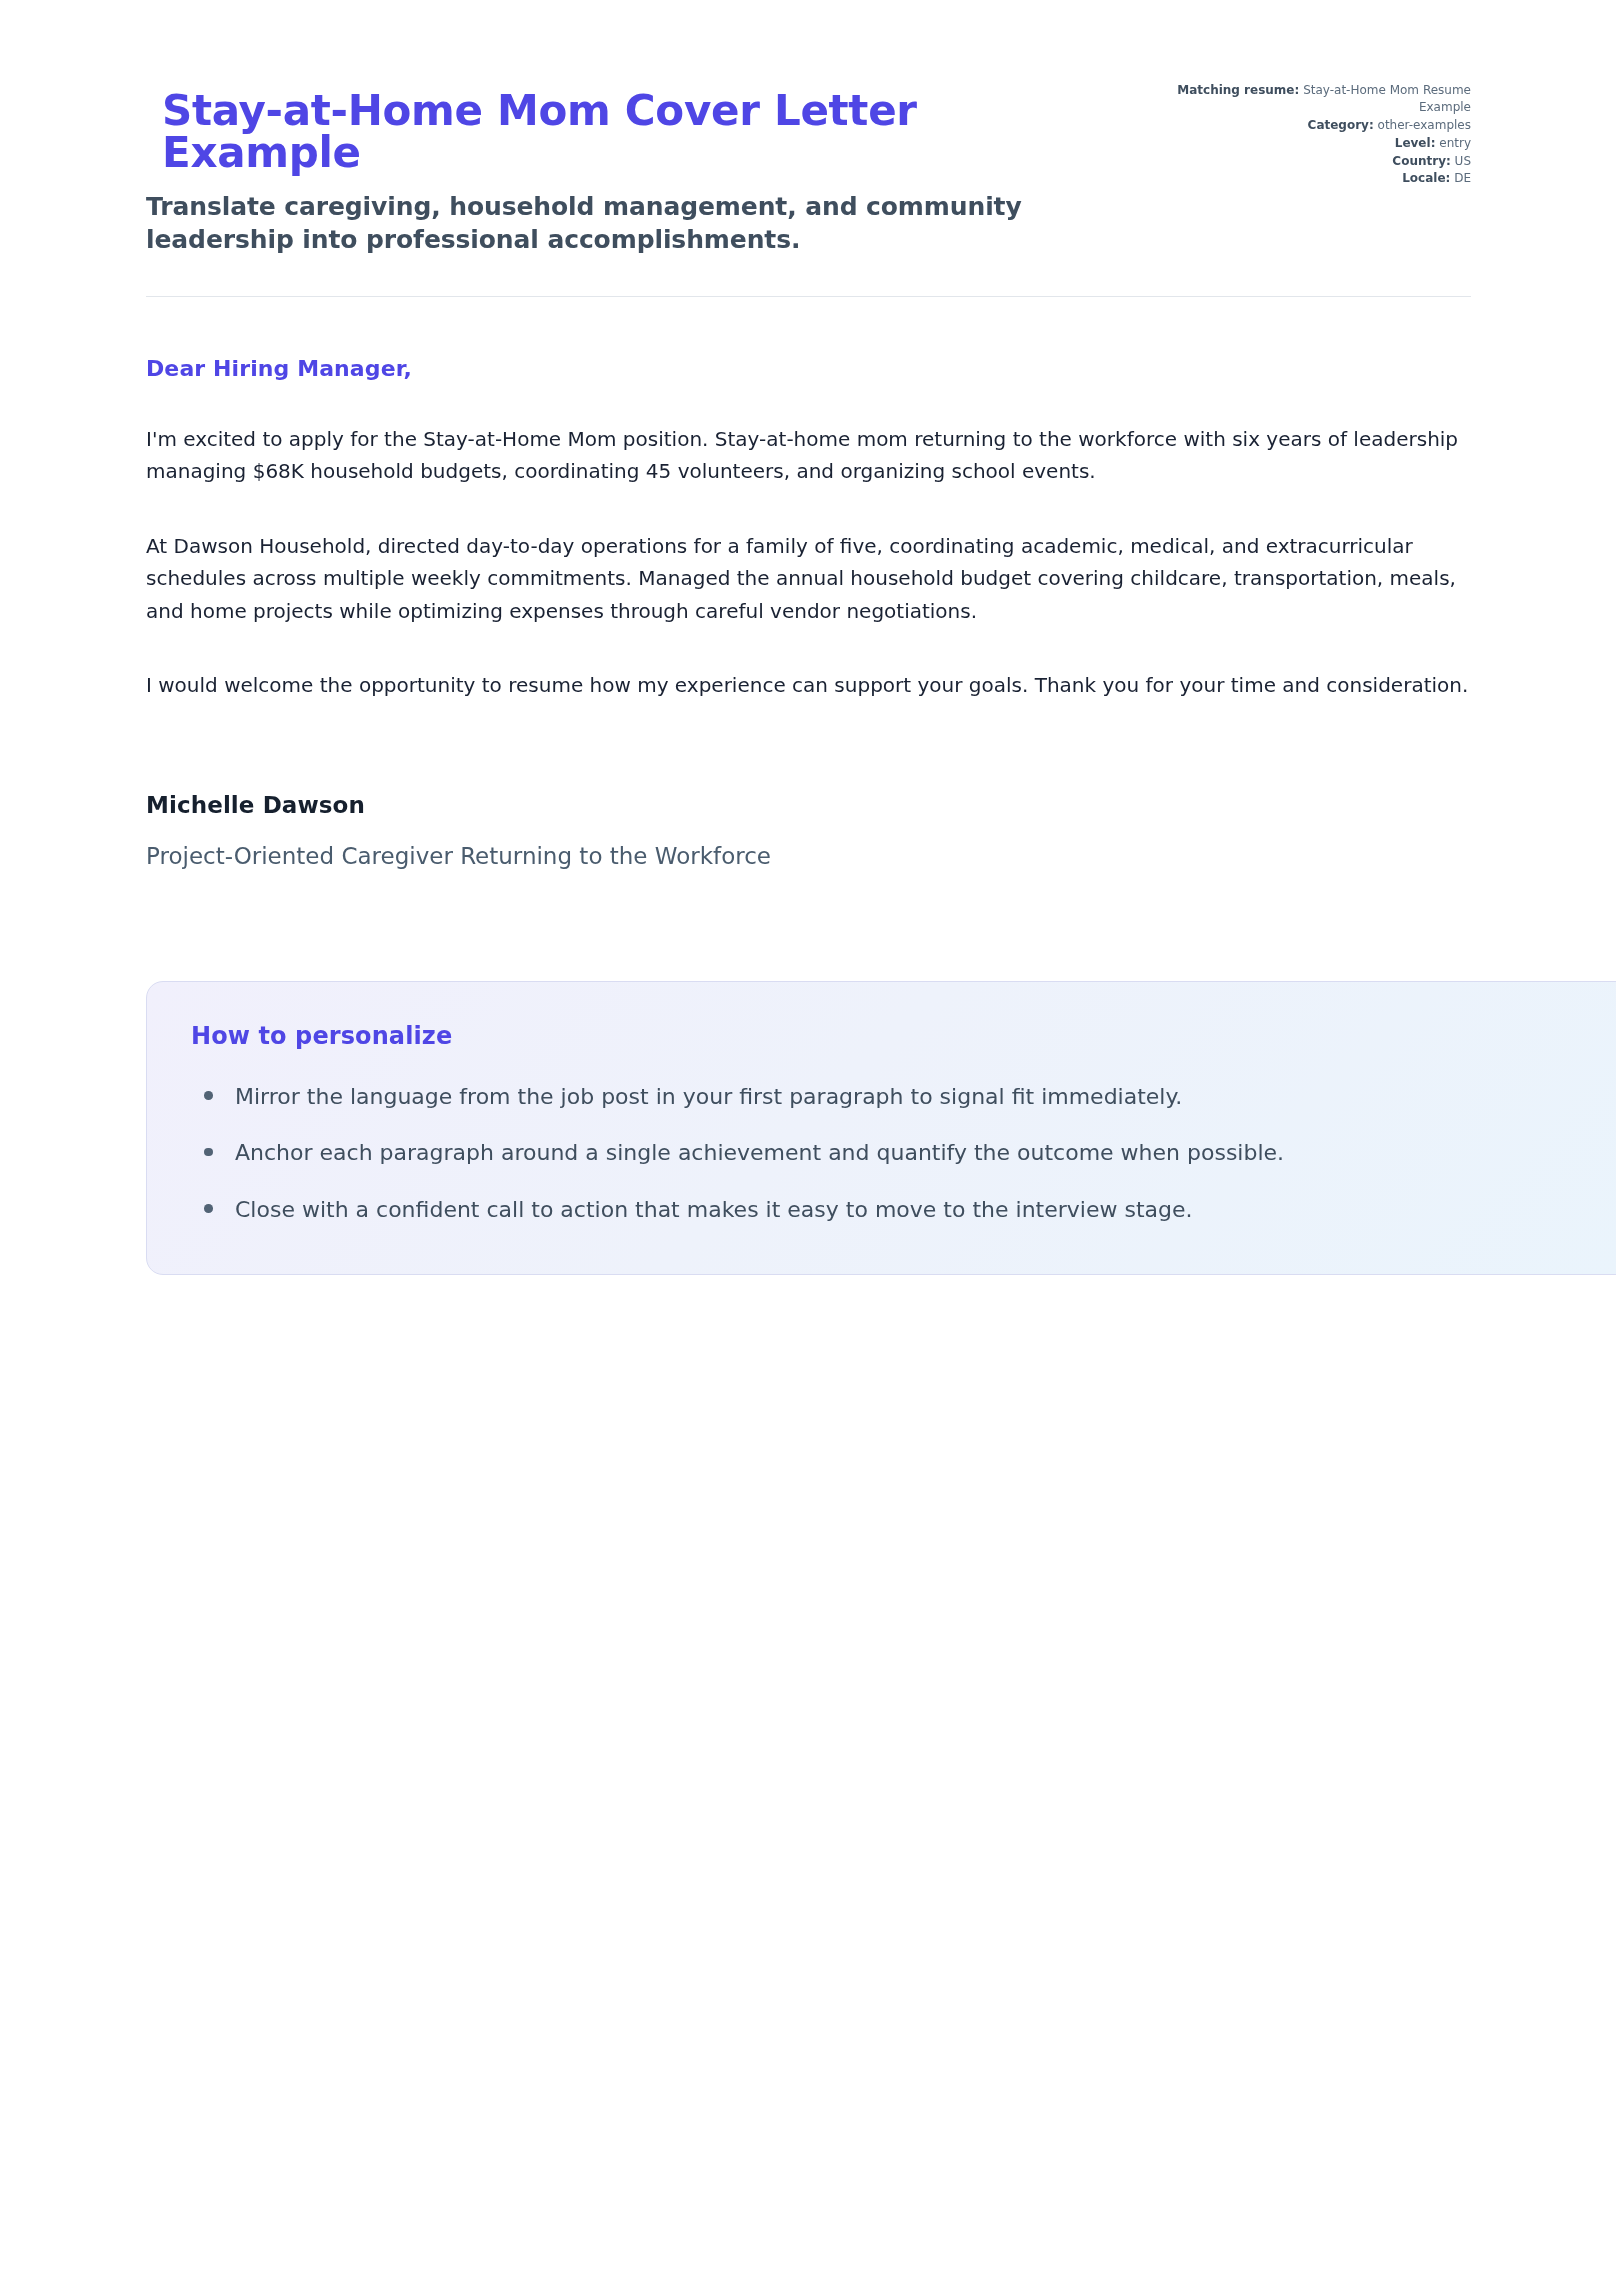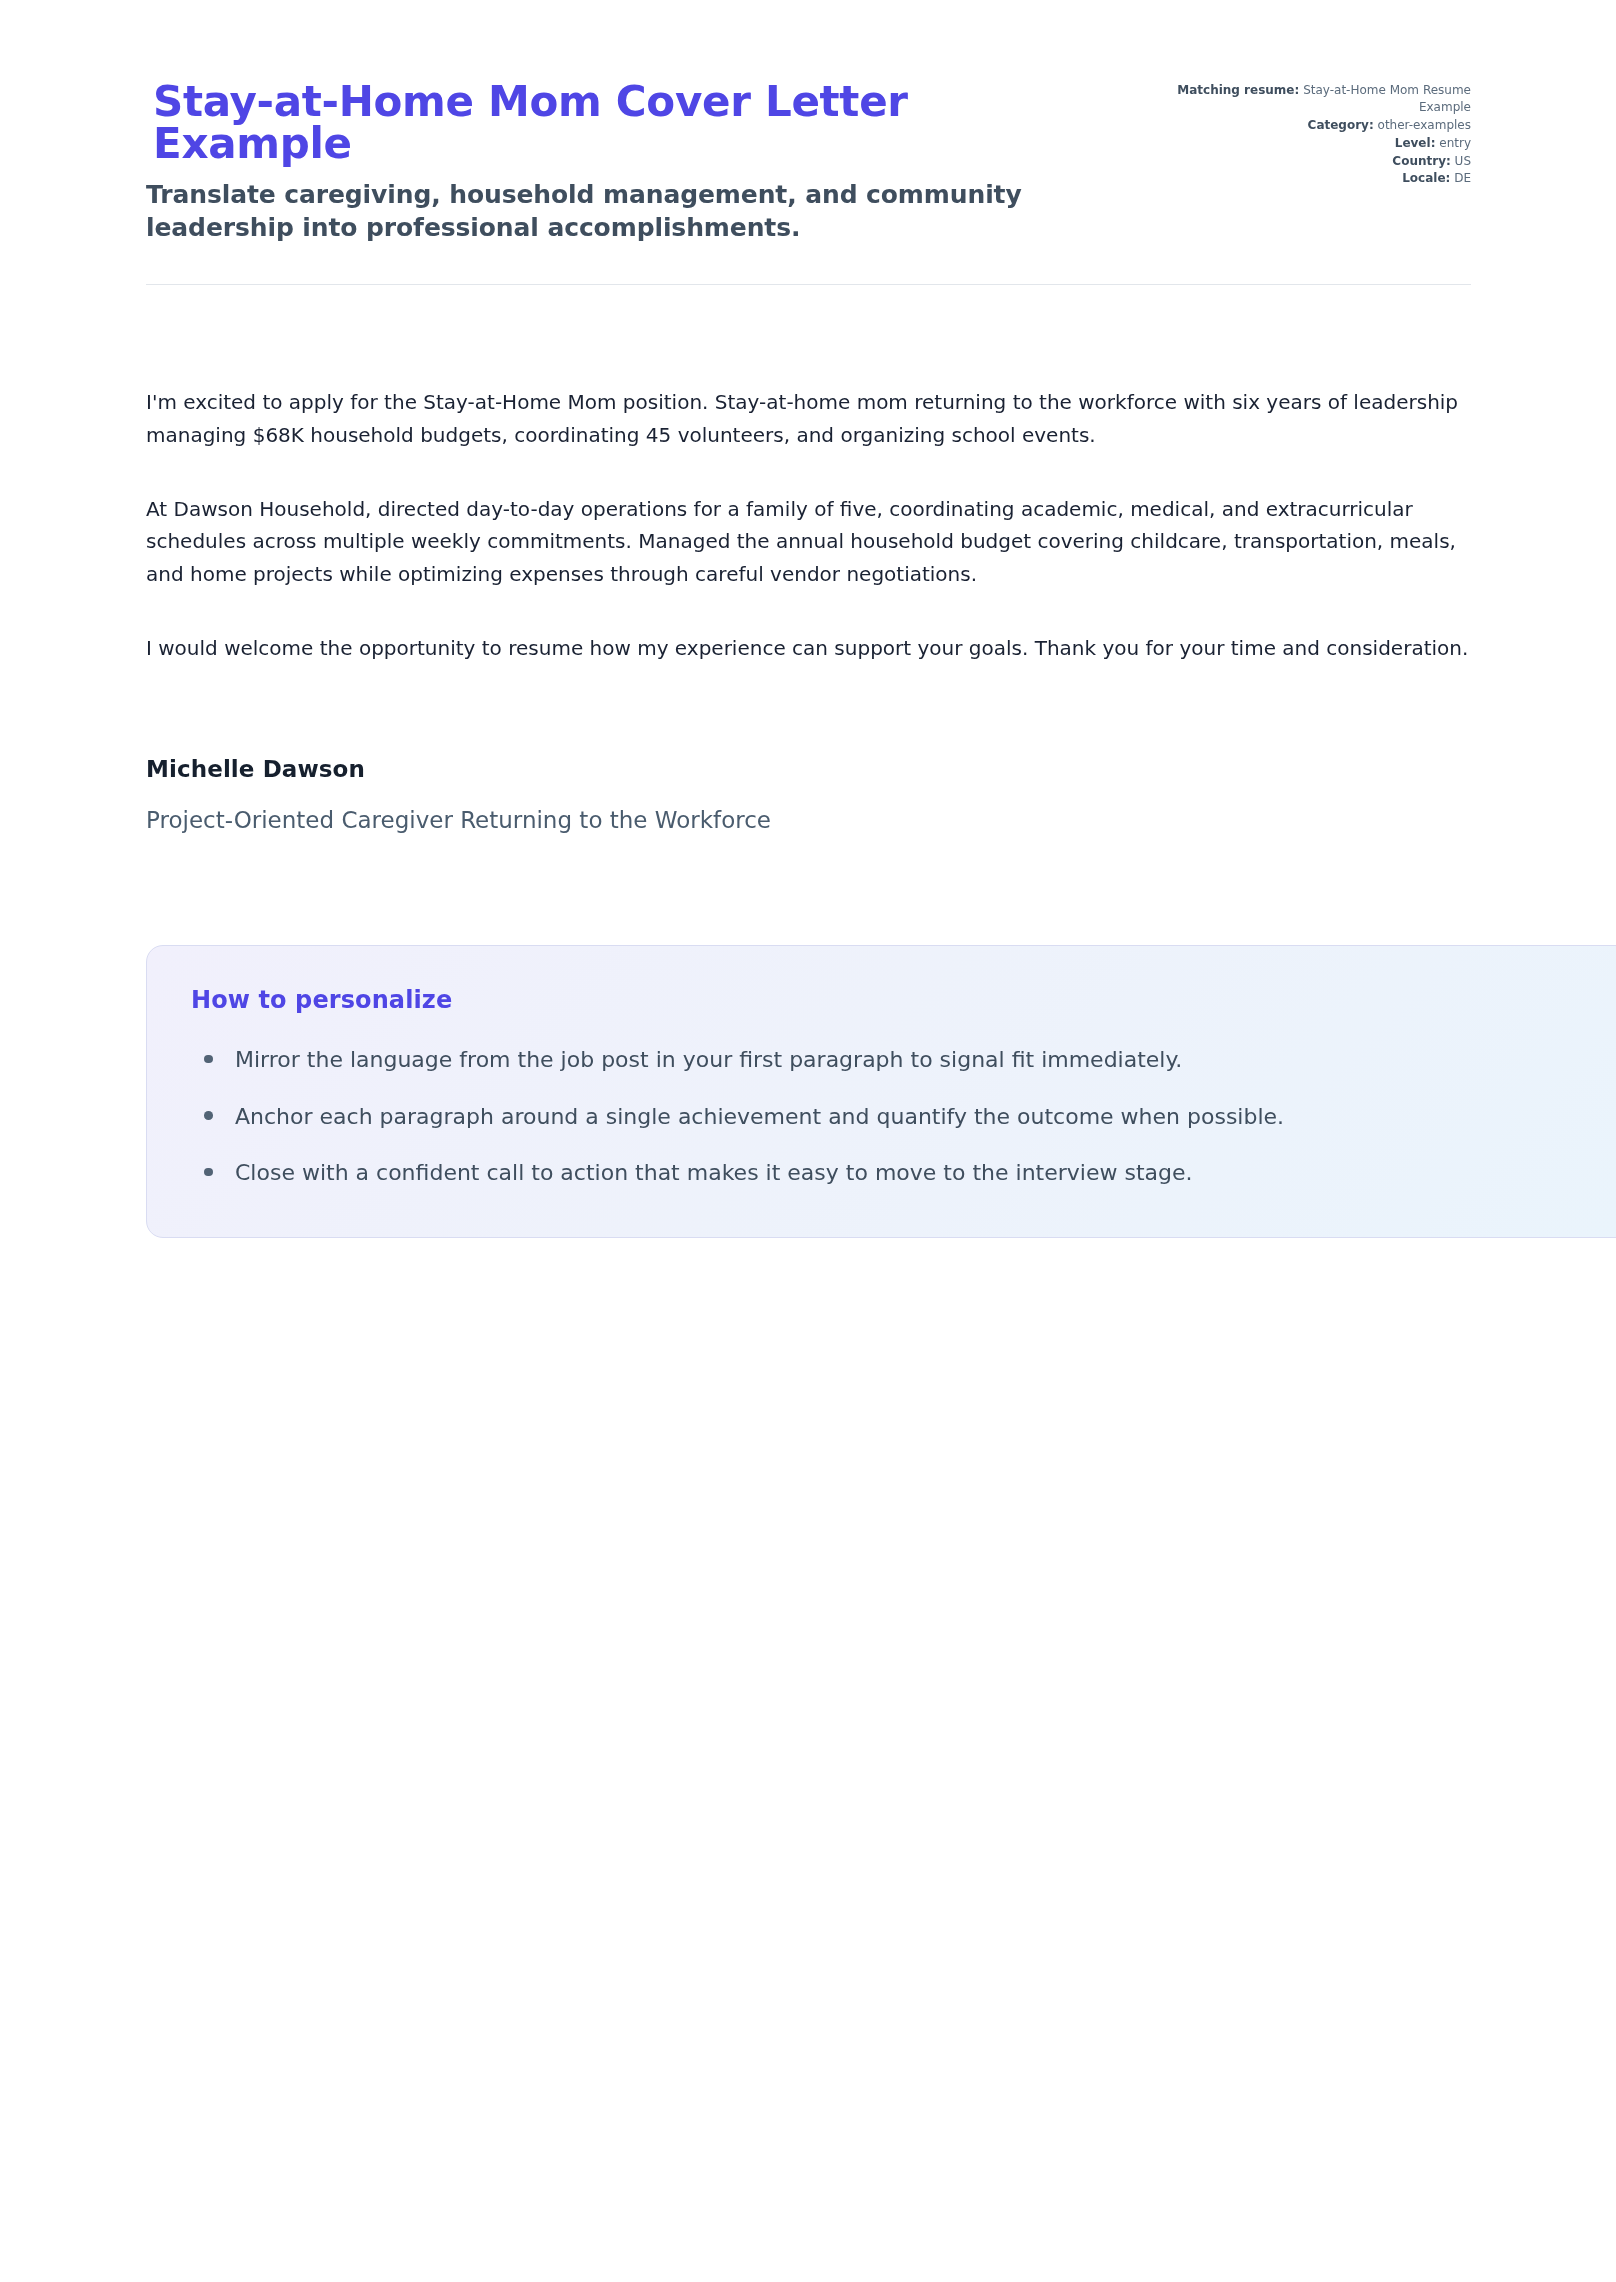--- a/index.html
+++ b/index.html
@@ -31,21 +31,21 @@
     padding-top: 74px;
     gap: 38px;
   }
 
   .header-left {
     width: 970px;
     flex: 0 0 auto;
   }
 
   .doc-title {
-    margin: 7px;
+    margin: 16px;
     font-size: 42px;
     line-height: 1.0;
     font-weight: 700;
     color: #4f46e5;
     letter-spacing: -0.3px;
   }
 
   .doc-subtitle {
     margin: 13.3px 0 0 0;
     font-size: 25px;
@@ -212,20 +212,21 @@
         <span class="meta-value">DE</span>
       </div>
 
     </div>
   </div>
 
   <div class="divider"></div>
 
   <div class="letter">
 
+    <p class="salutation">Dear Hiring Manager,</p>
 
     <p class="para">I'm excited to apply for the Stay-at-Home Mom position. Stay-at-home mom returning to the workforce with six years of leadership managing $68K household budgets, coordinating 45 volunteers, and organizing school events.</p>
 
     <p class="para">At Dawson Household, directed day-to-day operations for a family of five, coordinating academic, medical, and extracurricular schedules across multiple weekly commitments. Managed the annual household budget covering childcare, transportation, meals, and home projects while optimizing expenses through careful vendor negotiations.</p>
 
     <p class="para">I would welcome the opportunity to resume how my experience can support your goals. Thank you for your time and consideration.</p>
 
     <div class="signature">
       <p class="sign-name">Michelle Dawson</p>
       <p class="sign-tagline">Project-Oriented Caregiver Returning to the Workforce</p>

